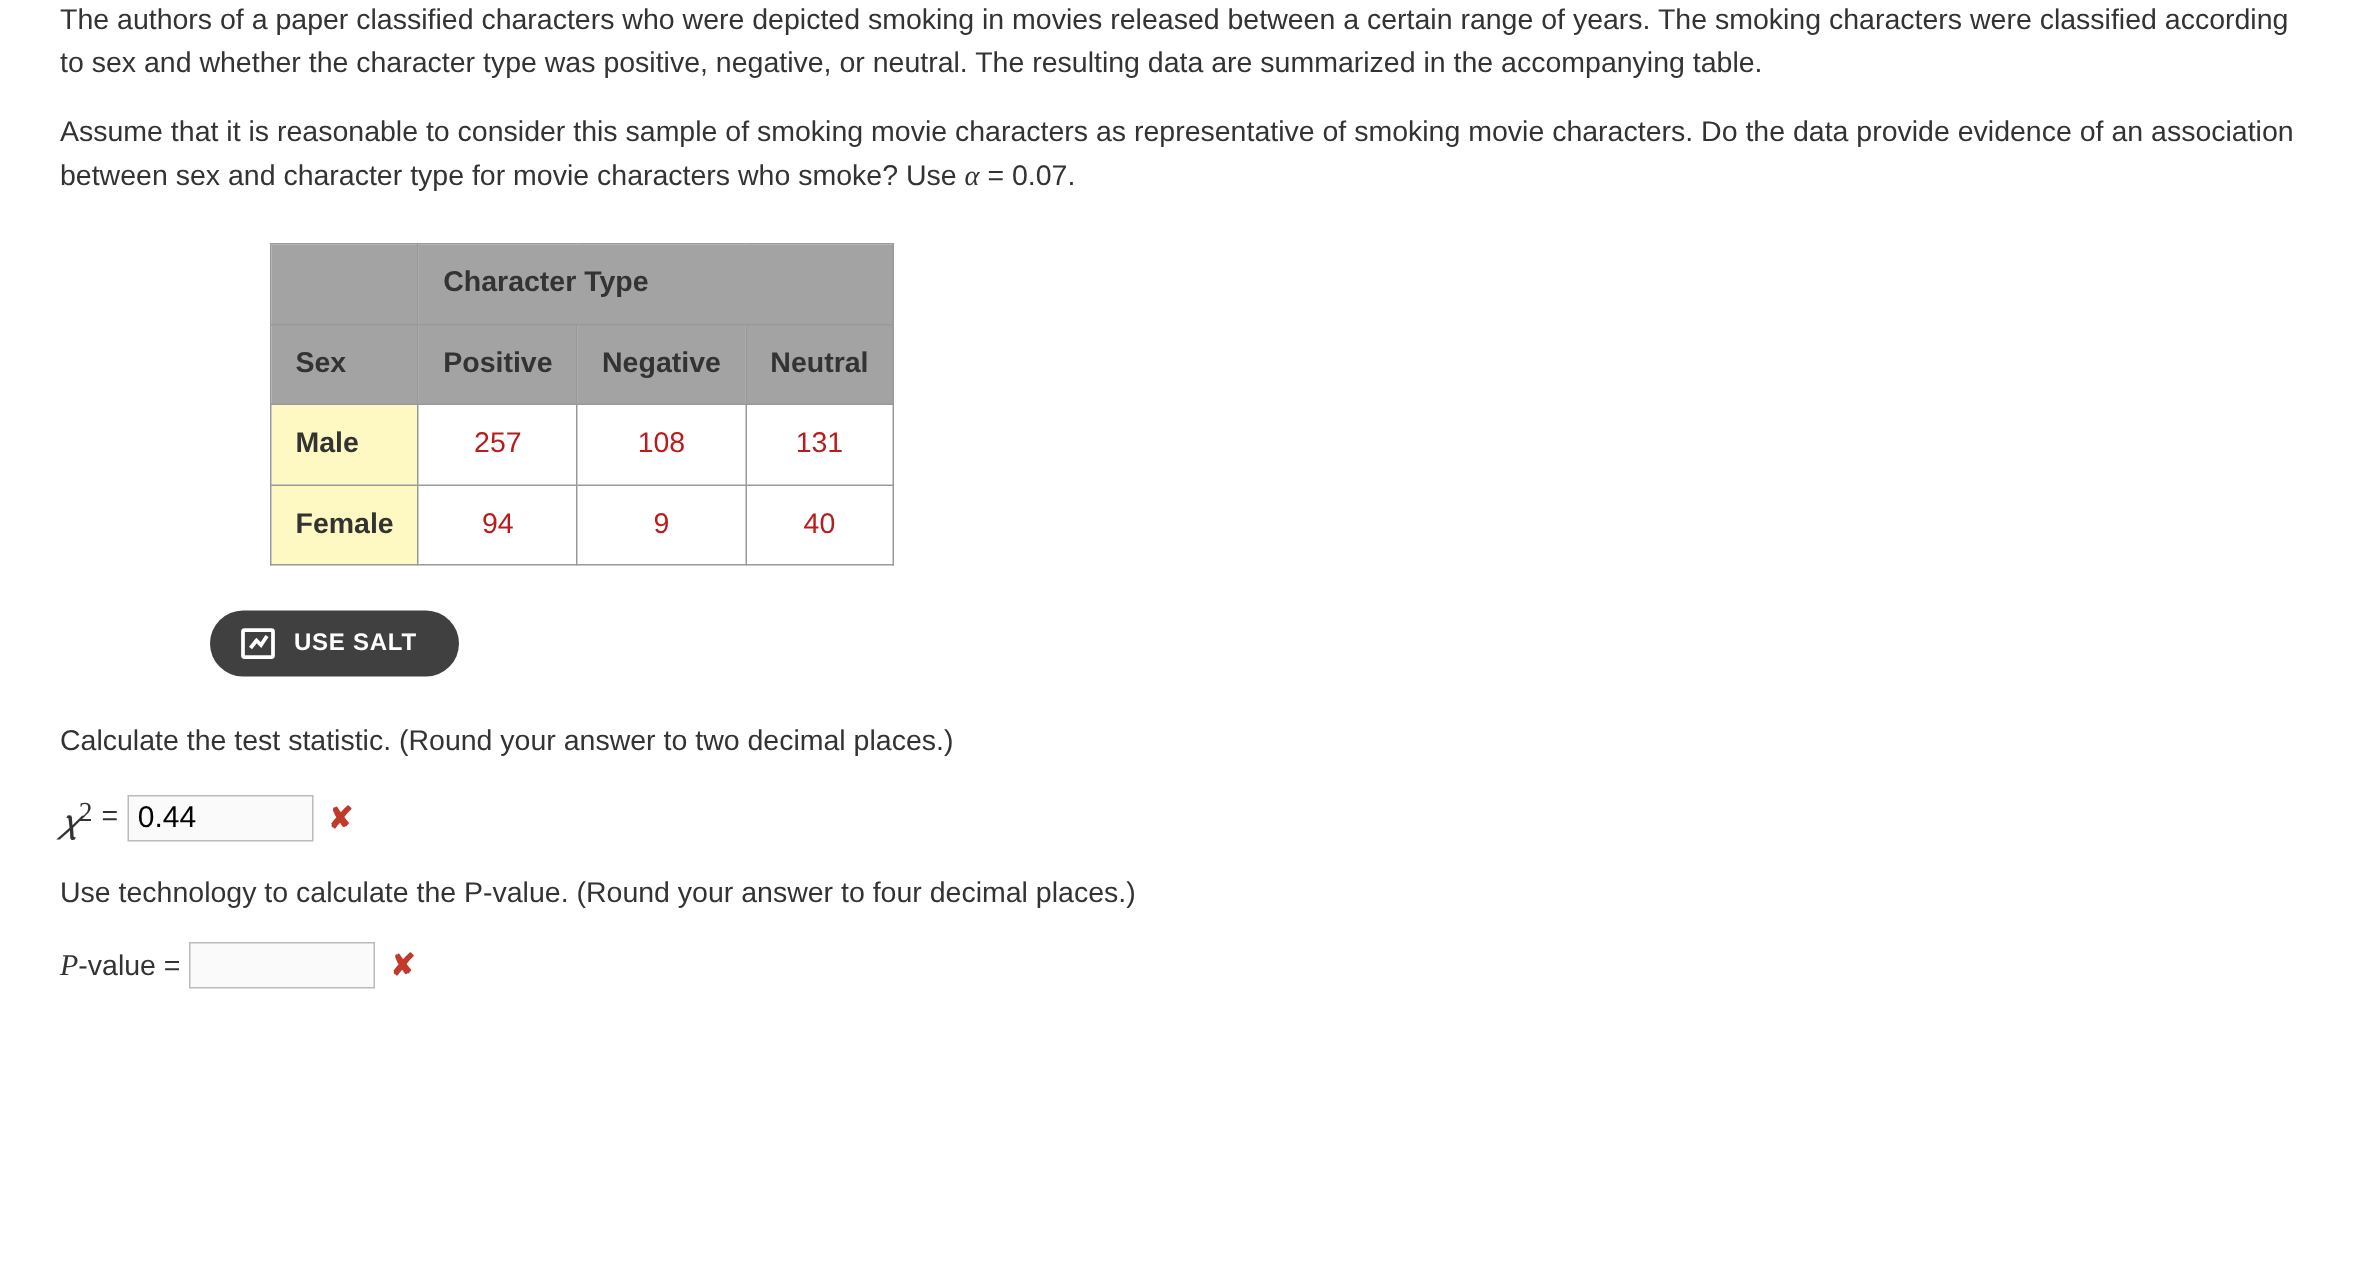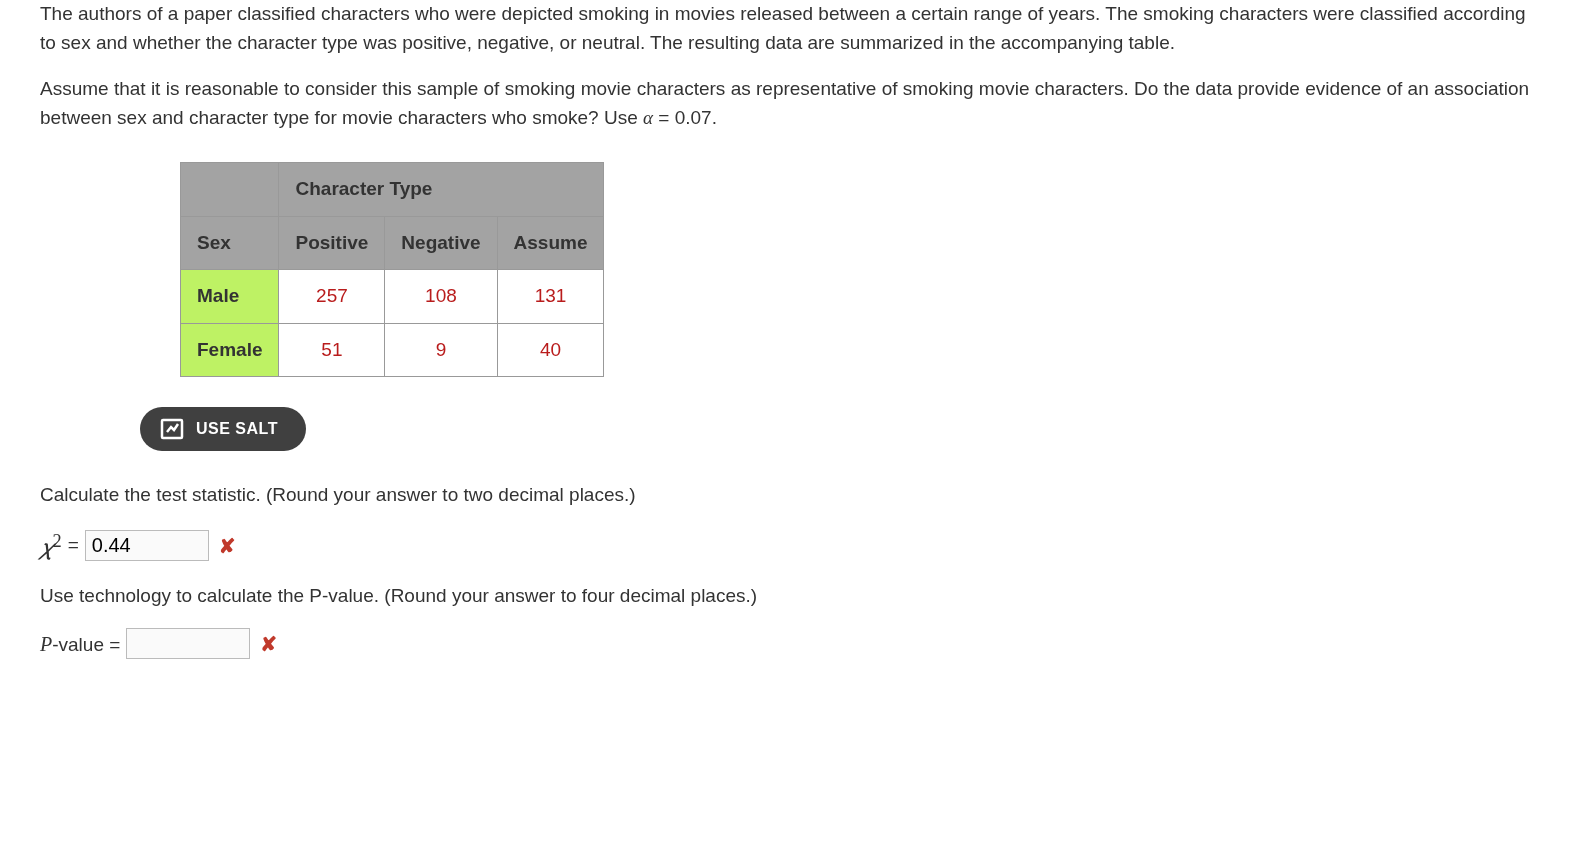--- a/index.html
+++ b/index.html
@@ -34,21 +34,21 @@
     text-align: left;
   }
   table.data-table td {
     text-align: center;
     color: #b91c1c;
   }
   table.data-table td.rowlabel {
     text-align: left;
     font-weight: bold;
     color: #333;
-    background: #bef264;
+    background: #fef9c3;
   }
   .header-span {
     text-align: center;
   }
   .salt-btn {
     display: inline-flex;
     align-items: center;
     background: #404040;
     color: #fff;
     border: none;
@@ -112,31 +112,31 @@
 <table class="data-table">
   <tbody>
       <tr>
     <th></th>
     <th colspan="3" class="header-span">Character Type</th>
   </tr>
   <tr>
     <th>Sex</th>
     <th>Positive</th>
     <th>Negative</th>
-    <th>Assume</th>
+    <th>Neutral</th>
   </tr>
   <tr>
     <td class="rowlabel">Male</td>
     <td>257</td>
     <td>108</td>
     <td>131</td>
   </tr>
   <tr>
     <td class="rowlabel">Female</td>
-    <td>51</td>
+    <td>94</td>
     <td>9</td>
     <td>40</td>
   </tr>
 </tbody>
   </table>
 
 <button class="salt-btn">
   <svg width="24" height="24" viewBox="0 0 24 24" fill="none" stroke="#fff" stroke-width="2.5">
     <rect x="2" y="3" width="20" height="18" rx="1"></rect>
     <path d="M7 15 L11 10 L14 13 L18 7"></path>

